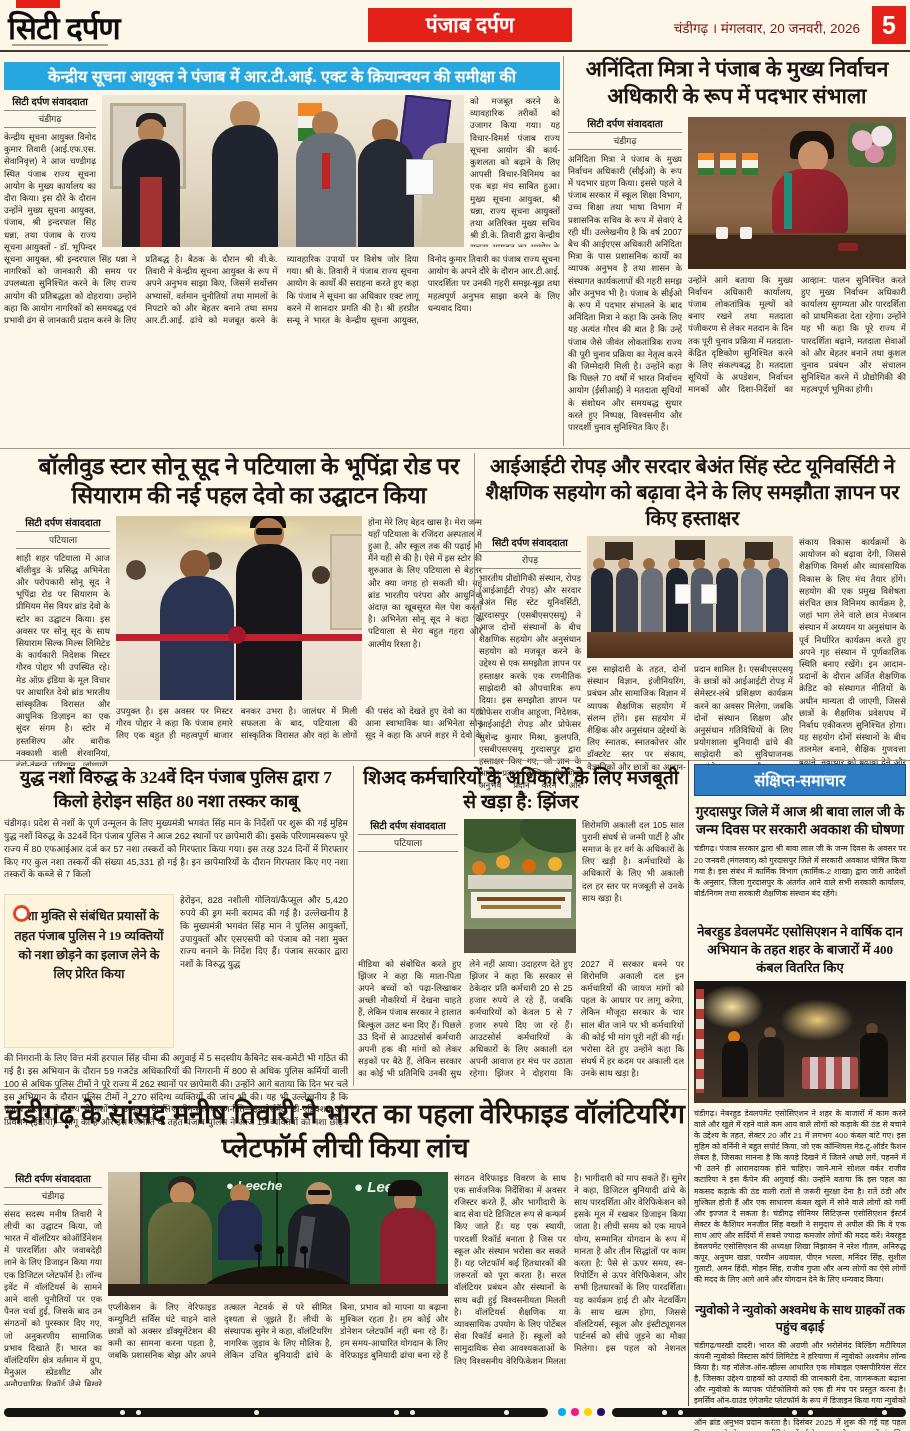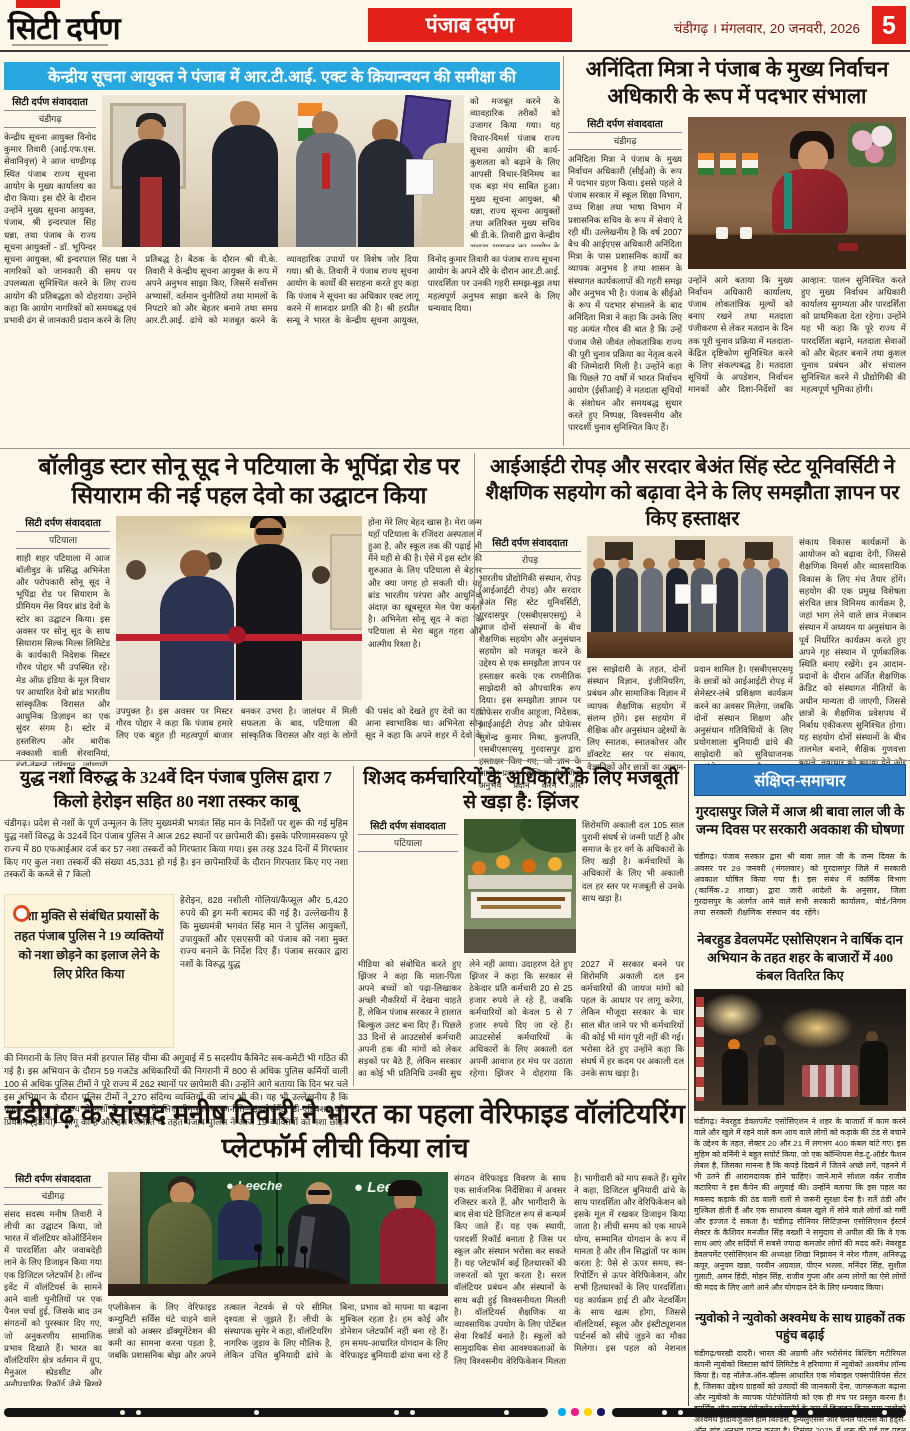--- a/index.html
+++ b/index.html
@@ -230,21 +230,21 @@
       <div class="body-txt" style="flex:1;height:134px;">शिरोमणि अकाली दल 105 साल पुरानी संघर्ष से जन्मी पार्टी है और समाज के हर वर्ग के अधिकारों के लिए खड़ी है। कर्मचारियों के अधिकारों के लिए भी अकाली दल हर स्तर पर मजबूती से उनके साथ खड़ा है।</div>
     </div>
     <div class="body-txt" style="margin-top:5px;column-count:3;column-gap:8px;height:136px;">मीडिया को संबोधित करते हुए झिंजर ने कहा कि माता-पिता अपने बच्चों को पढ़ा-लिखाकर अच्छी नौकरियों में देखना चाहते हैं, लेकिन पंजाब सरकार ने हालात बिल्कुल उलट बना दिए हैं। पिछले 33 दिनों से आउटसोर्स कर्मचारी अपनी हक की मांगों को लेकर सड़कों पर बैठे हैं, लेकिन सरकार का कोई भी प्रतिनिधि उनकी सुध लेने नहीं आया। उदाहरण देते हुए झिंजर ने कहा कि सरकार से ठेकेदार प्रति कर्मचारी 20 से 25 हजार रुपये ले रहे हैं, जबकि कर्मचारियों को केवल 5 से 7 हजार रुपये दिए जा रहे हैं। आउटसोर्स कर्मचारियों के अधिकारों के लिए अकाली दल अपनी आवाज हर मंच पर उठाता रहेगा। झिंजर ने दोहराया कि 2027 में सरकार बनने पर शिरोमणि अकाली दल इन कर्मचारियों की जायज मांगों को पहल के आधार पर लागू करेगा, लेकिन मौजूदा सरकार के चार साल बीत जाने पर भी कर्मचारियों की कोई भी मांग पूरी नहीं की गई। भरोसा देते हुए उन्होंने कहा कि संघर्ष में हर कदम पर अकाली दल उनके साथ खड़ा है।</div>
   </section>
 
   <div class="vrule" style="left:688px;top:760px;height:646px;background:#4a463c;"></div>
 
   <aside class="abs" style="left:694px;top:764px;width:212px;">
     <div class="briefs-title">संक्षिप्त-समाचार</div>
     <div class="brief-head" style="margin-top:7px;font-size:13.5px;">गुरदासपुर जिले में आज श्री बावा लाल जी के जन्म दिवस पर सरकारी अवकाश की घोषणा</div>
-    <div class="brief-body" style="margin-top:12px;height:74px;font-family:Liberation Mono, monospace;">चंडीगढ़। पंजाब सरकार द्वारा श्री बावा लाल जी के जन्म दिवस के अवसर पर 20 जनवरी (मंगलवार) को गुरदासपुर जिले में सरकारी अवकाश घोषित किया गया है। इस संबंध में कार्मिक विभाग (कार्मिक-2 शाखा) द्वारा जारी आदेशों के अनुसार, जिला गुरदासपुर के अंतर्गत आने वाले सभी सरकारी कार्यालय, बोर्ड/निगम तथा सरकारी शैक्षणिक संस्थान बंद रहेंगे।</div>
+    <div class="brief-body" style="margin-top:4px;height:74px;">चंडीगढ़। पंजाब सरकार द्वारा श्री बावा लाल जी के जन्म दिवस के अवसर पर 20 जनवरी (मंगलवार) को गुरदासपुर जिले में सरकारी अवकाश घोषित किया गया है। इस संबंध में कार्मिक विभाग (कार्मिक-2 शाखा) द्वारा जारी आदेशों के अनुसार, जिला गुरदासपुर के अंतर्गत आने वाले सभी सरकारी कार्यालय, बोर्ड/निगम तथा सरकारी शैक्षणिक संस्थान बंद रहेंगे।</div>
     <div class="brief-head" style="margin-top:6px;">नेबरहुड डेवलपमेंट एसोसिएशन ने वार्षिक दान अभियान के तहत शहर के बाजारों में 400 कंबल वितरित किए</div>
     <div class="ph" style="width:212px;height:122px;margin-top:5px;background:linear-gradient(180deg,#191513,#332a22 60%,#473828);">
       <div class="pe" style="left:6px;top:4px;width:64px;height:44px;background:radial-gradient(ellipse at center,#f7dfa0,transparent 70%);"></div>
       <div class="pe" style="left:86px;top:18px;width:74px;height:42px;background:radial-gradient(ellipse at center,#e8c87c,transparent 70%);"></div>
       <div class="pe" style="left:2px;top:8px;width:8px;height:104px;background:repeating-linear-gradient(180deg,#b23a32 0 10px,#e8e2d4 10px 20px);"></div>
       <div class="pe" style="left:34px;top:50px;width:12px;height:12px;border-radius:50%;background:#d97818;"></div>
       <div class="pe" style="left:28px;top:60px;width:26px;height:56px;background:#15110e;border-radius:10px 10px 0 0;"></div>
       <div class="pe" style="left:70px;top:46px;width:12px;height:12px;border-radius:50%;background:#6e5336;"></div>
       <div class="pe" style="left:64px;top:56px;width:26px;height:60px;background:#1d1a17;border-radius:10px 10px 0 0;"></div>
       <div class="pe" style="left:172px;top:42px;width:12px;height:12px;border-radius:50%;background:#5e452c;"></div>

